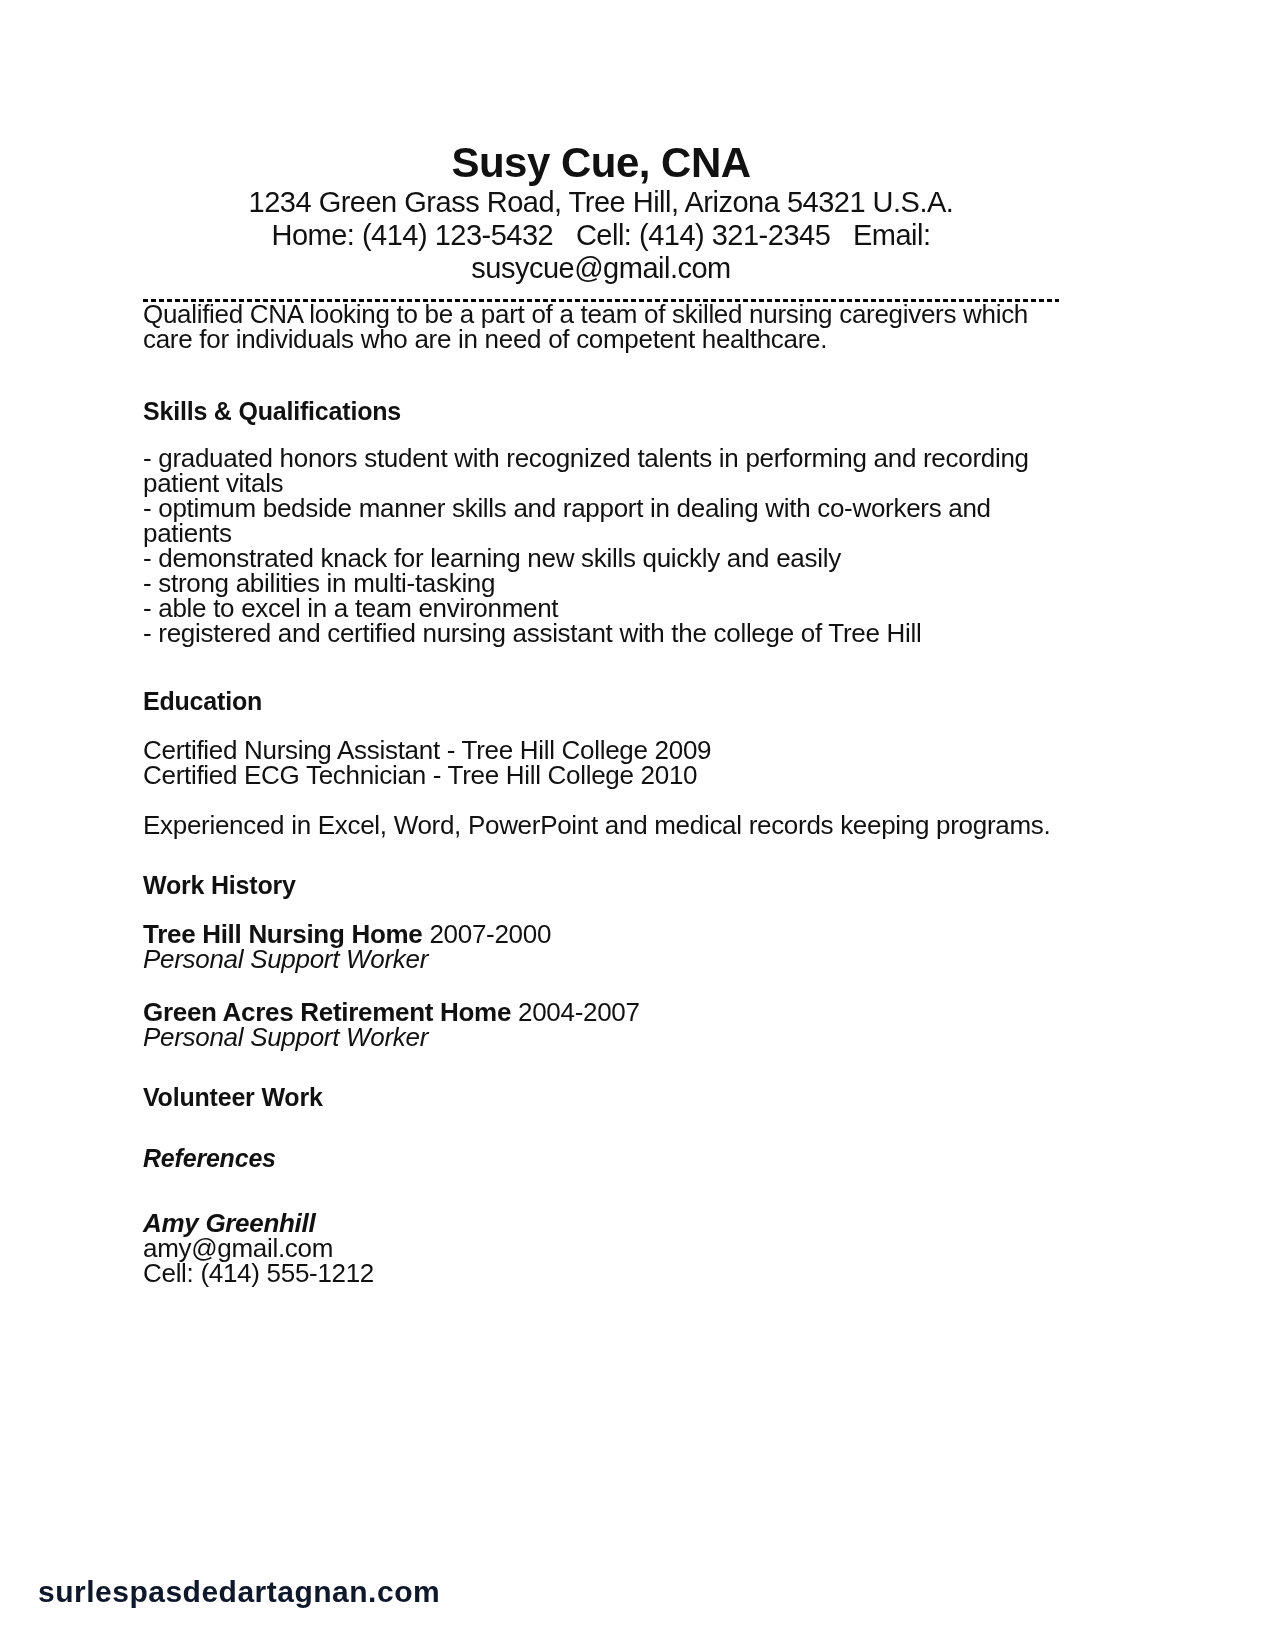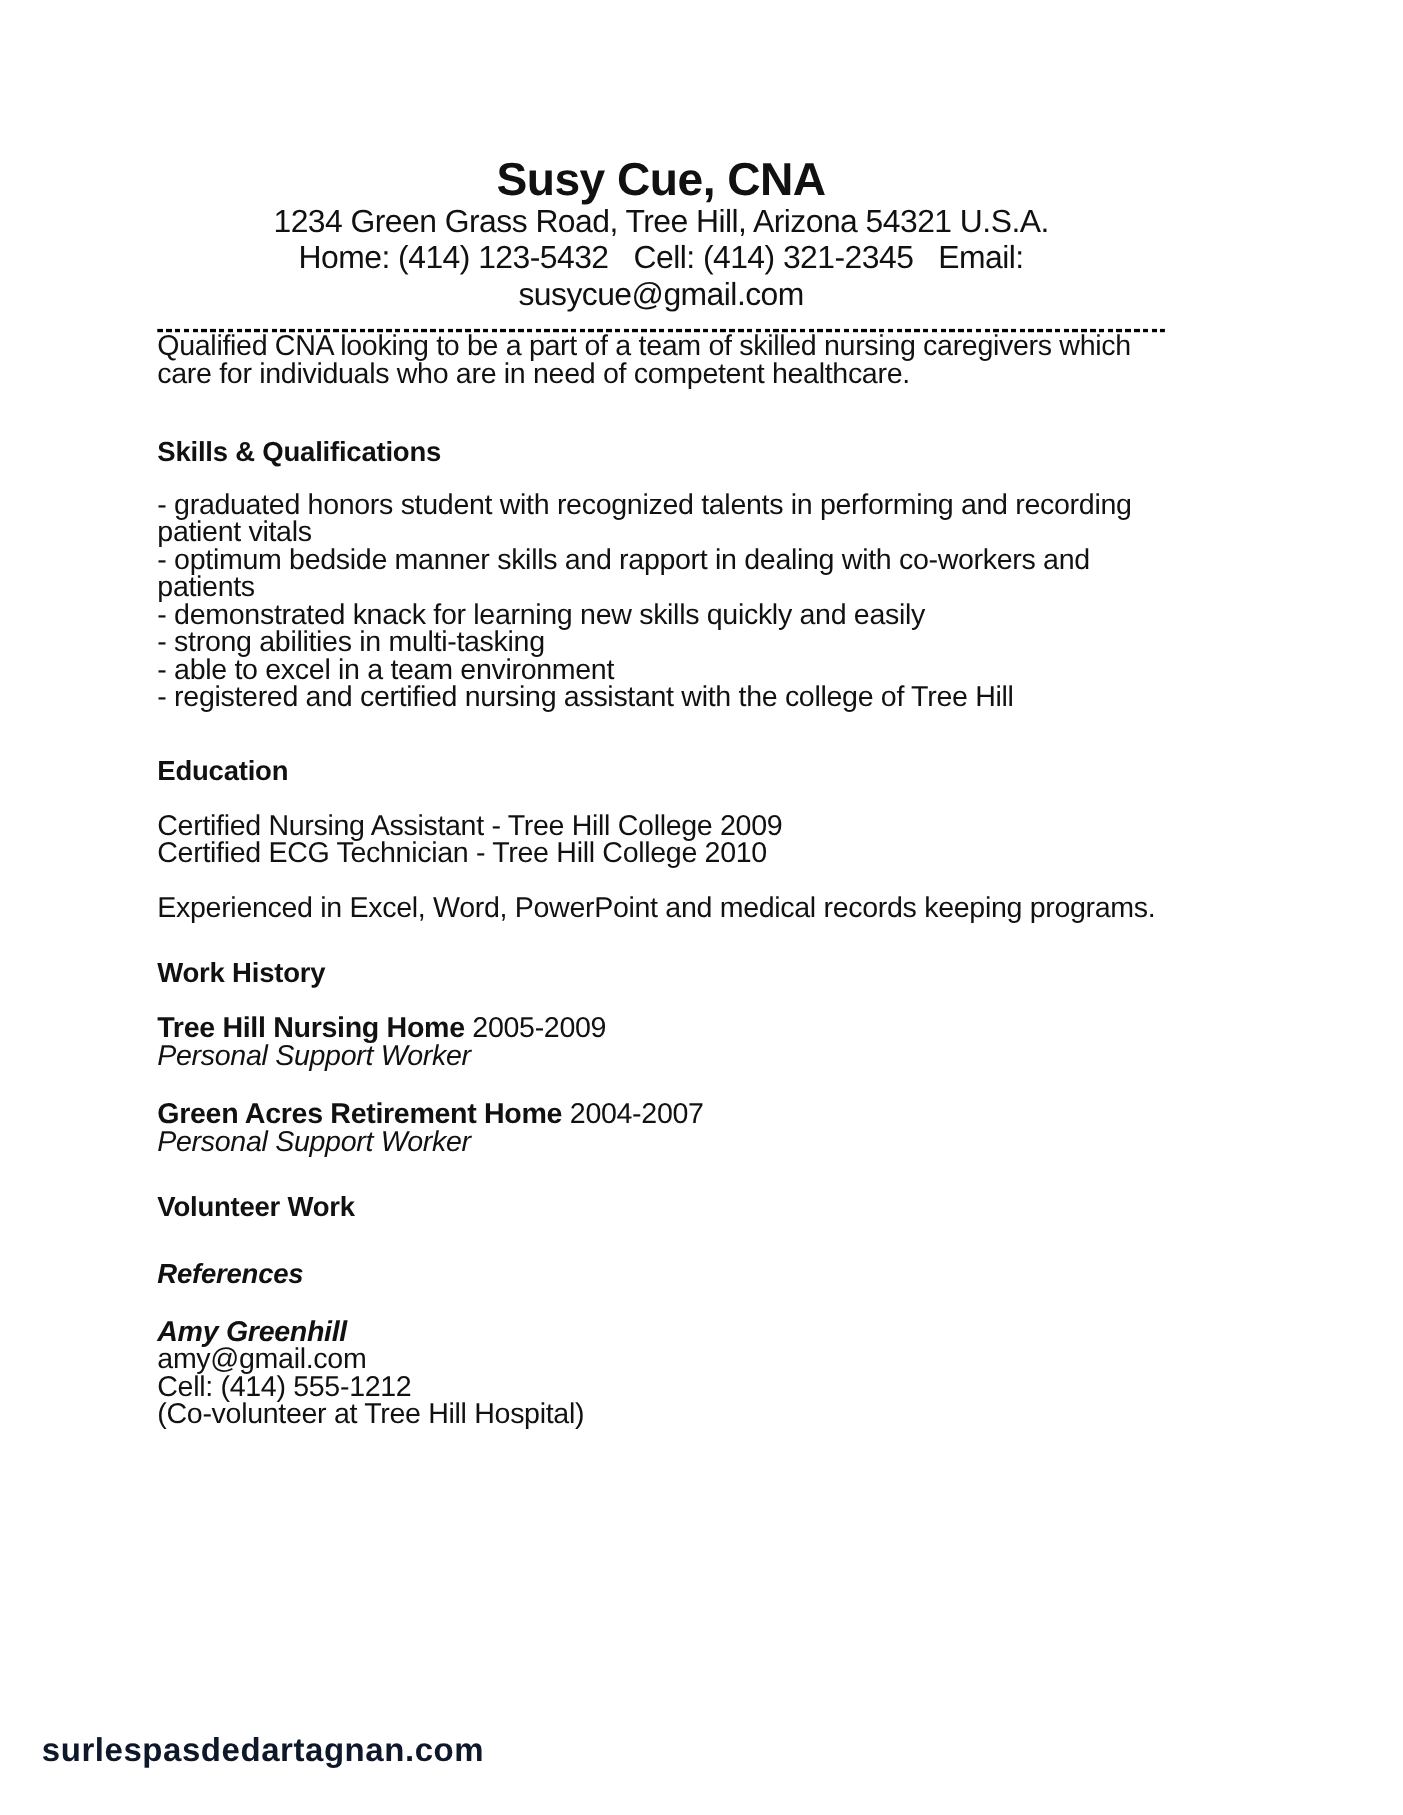--- a/index.html
+++ b/index.html
@@ -51,21 +51,21 @@
     line-height: 30px;
     margin: 0;
     font-weight: bold;
     letter-spacing: -0.2px;
   }
   .sec-objective h2  { margin-top: 66px; margin-bottom: 28px; }
   .sec-skills h2     { margin-top: 44px; margin-bottom: 20px; }
   .sec-education h2  { margin-top: 40px; margin-bottom: 22px; }
   .sec-work h2       { margin-top: 32px; margin-bottom: 22px; }
   .sec-volunteer h2  { margin-top: 32px; margin-bottom: 22px; }
-  .sec-references h2 { margin-top: 31px; margin-bottom: 25px; }
+  .sec-references h2 { margin-top: 31px; margin-bottom: 38px; }
   .note { margin-top: 25px; }
   .job { margin-bottom: 28px; }
   .job:last-child { margin-bottom: 0; }
   .b { font-weight: bold; }
   .i { font-style: italic; }
   .watermark {
     position: absolute;
     left: 38px;
     top: 1576px;
     font-size: 30px;
@@ -106,39 +106,38 @@
     <section class="sec-education">
       <h2>Education</h2>
       <p>Certified Nursing Assistant - Tree Hill College 2009</p>
       <p>Certified ECG Technician - Tree Hill College 2010</p>
       <p class="note">Experienced in Excel, Word, PowerPoint and medical records keeping programs.</p>
     </section>
 
     <section class="sec-work">
       <h2>Work History</h2>
       <div class="job">
-        <p><span class="b">Tree Hill Nursing Home</span> <span>2005-2009</span></p>
+        <p><span class="b">Tree Hill Nursing Home</span> <span>2007-2000</span></p>
         <p class="i">Personal Support Worker</p>
       </div>
       <div class="job">
         <p><span class="b">Green Acres Retirement Home</span> <span>2004-2007</span></p>
         <p class="i">Personal Support Worker</p>
       </div>
     </section>
 
     <section class="sec-volunteer">
       <h2>Volunteer Work</h2>
     </section>
 
     <section class="sec-references">
       <h2 class="i">References</h2>
       <div>
         <p class="b i">Amy Greenhill</p>
         <p>amy@gmail.com</p>
         <p>Cell: (414) 555-1212</p>
-        <p>(Co-volunteer at Tree Hill Hospital)</p>
       </div>
     </section>
 
   </div>
 
   <div class="watermark" style="color: #0f172a;">surlespasdedartagnan.com</div>
 </div>
 
 </body></html>

